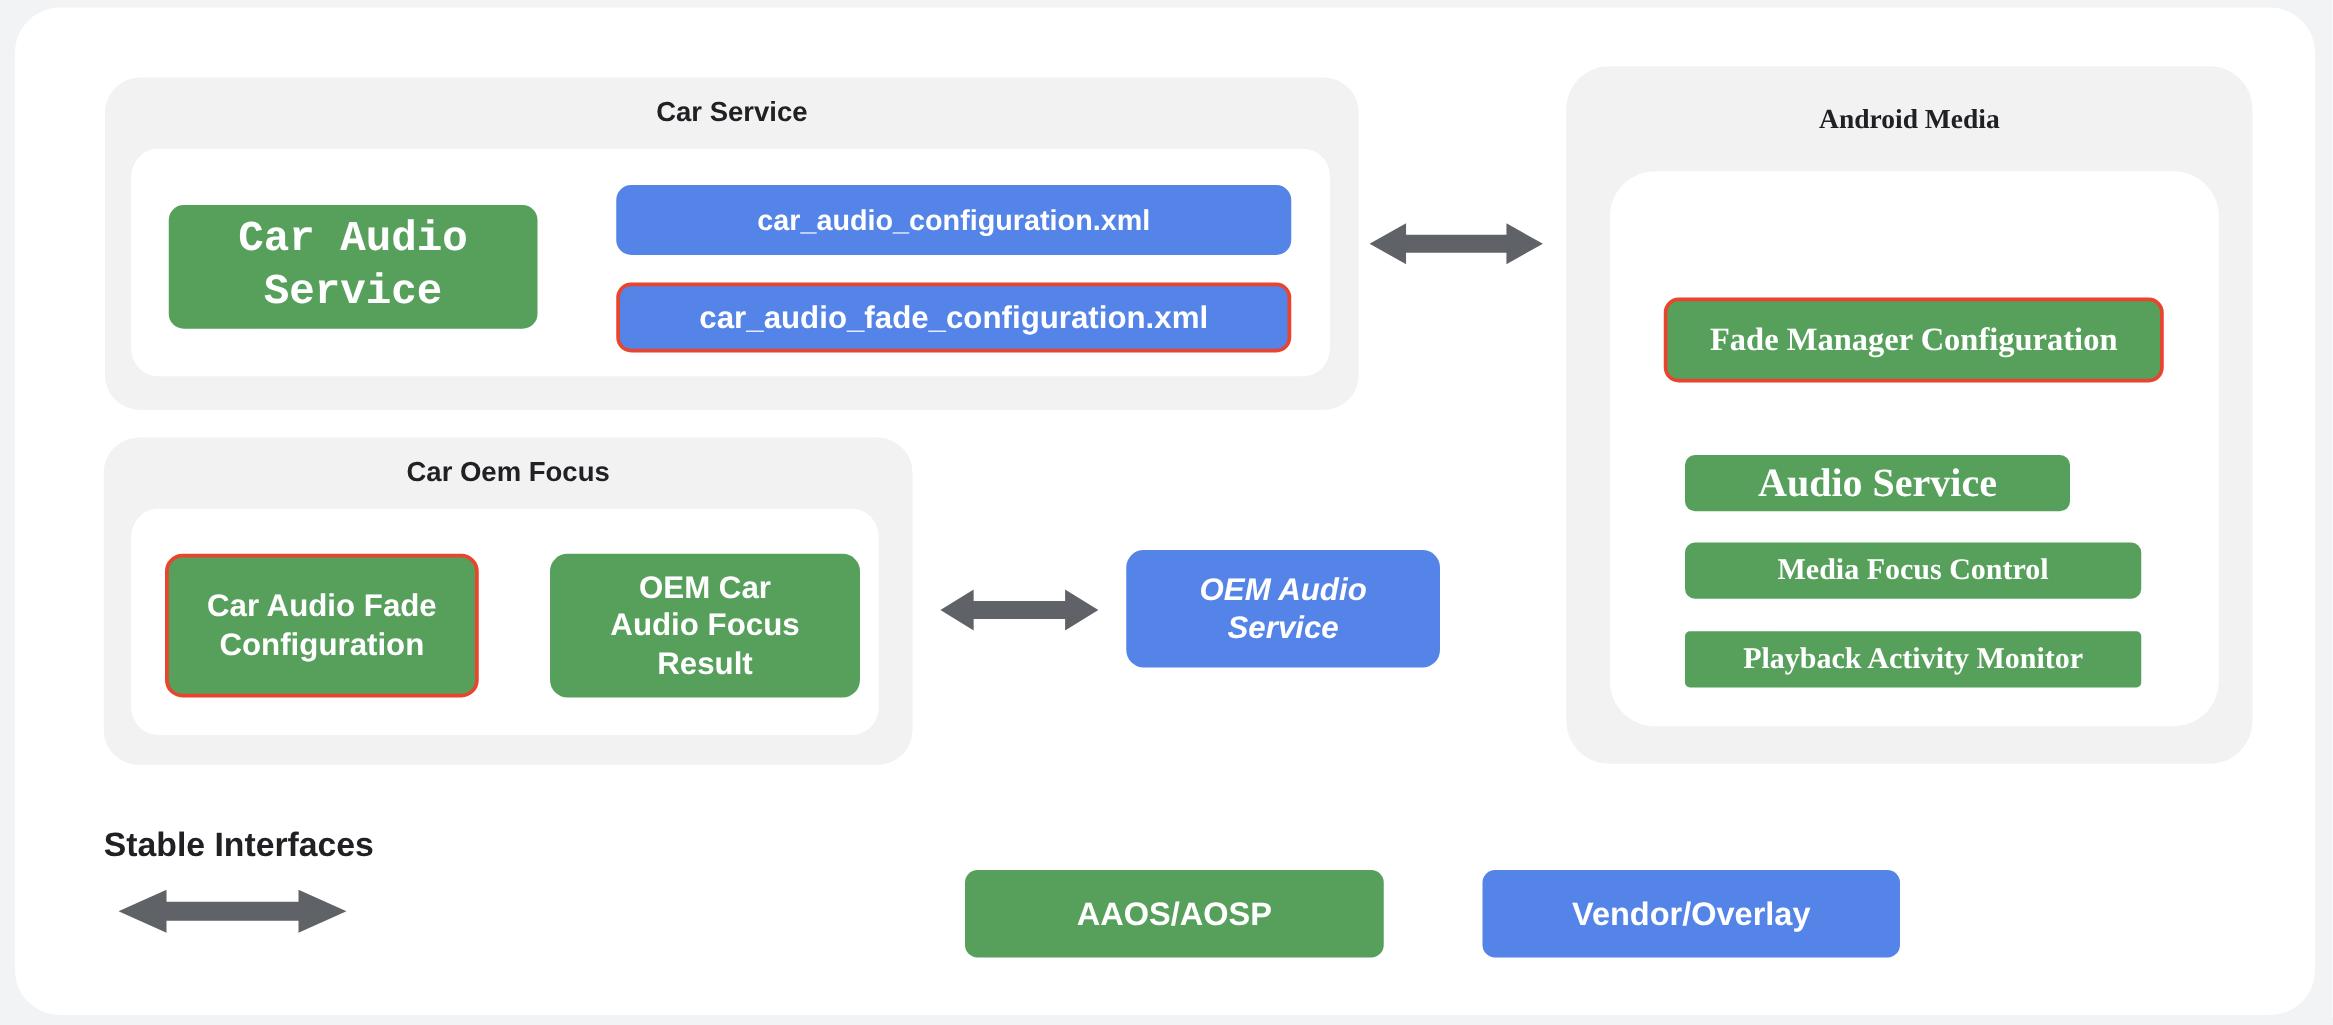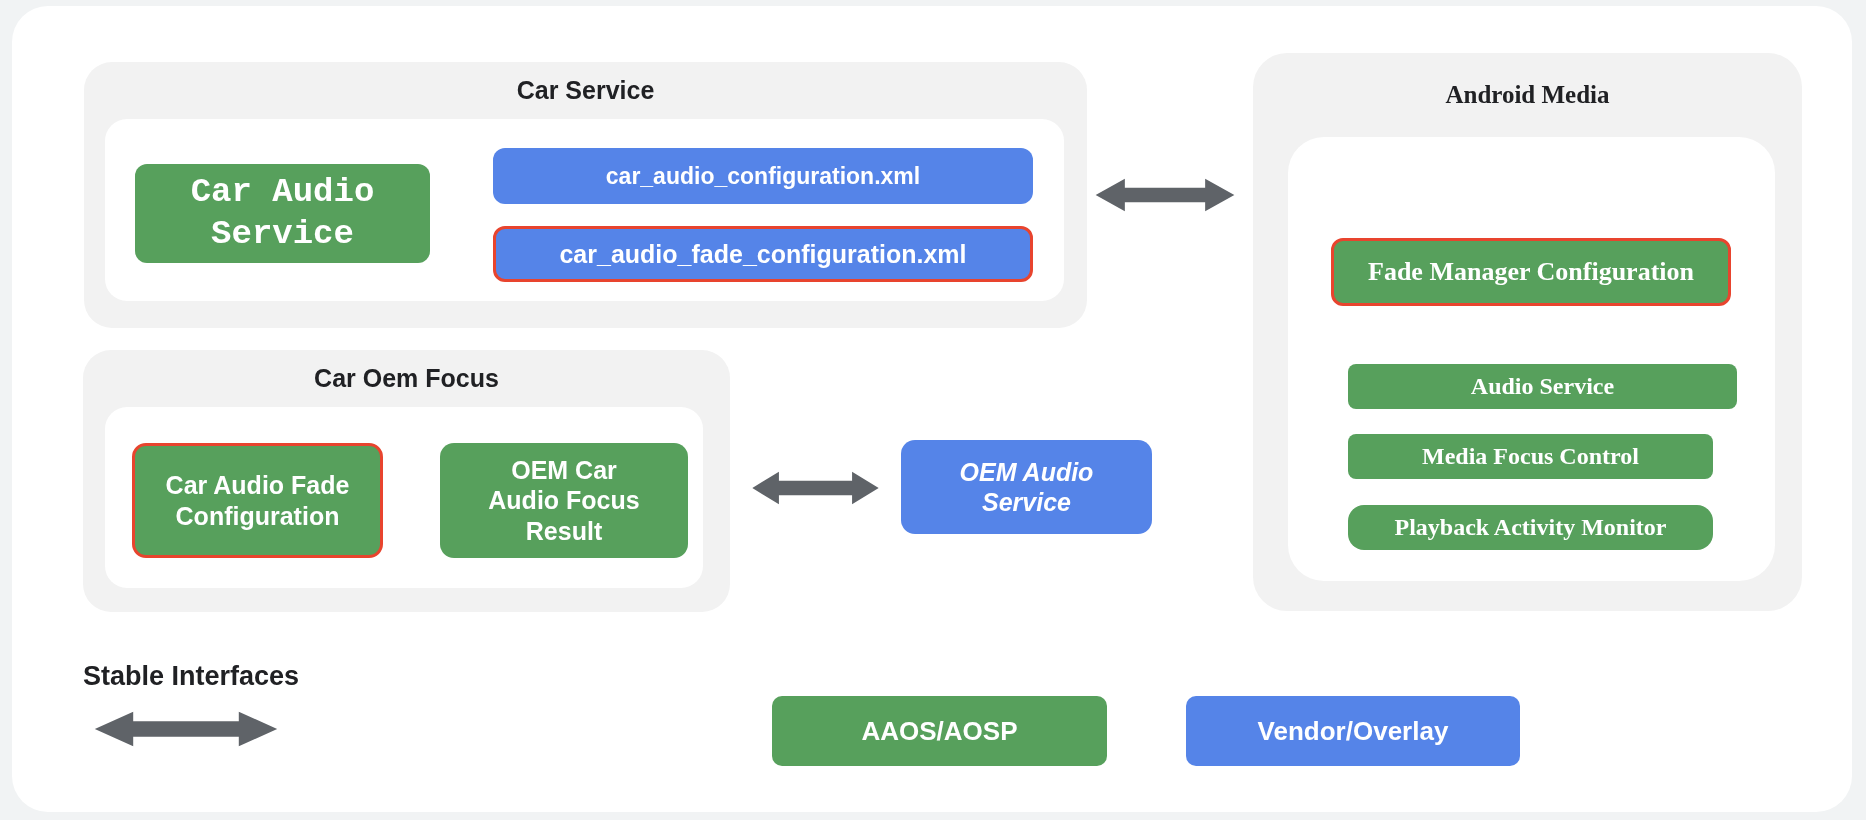--- a/index.html
+++ b/index.html
@@ -11,21 +11,21 @@
     overflow:hidden;
   }
   .canvas { position:absolute; left:0; top:0; width:1866px; height:820px; }
   .card {
     position:absolute; left:12px; top:6px; width:1840px; height:806px;
     background:#FFFFFF; border-radius:36px;
   }
   .panel { position:absolute; background:#F2F2F2; border-radius:28px; }
   .panel-title {
     position:absolute; left:0; width:100%; text-align:center;
-    font-weight:700; font-size:25px; line-height:32px; color:#202124;
+    font-weight:700; font-size:22px; line-height:32px; color:#202124;
   }
   .inner { position:absolute; background:#FFFFFF; border-radius:22px; }
   .node {
     position:absolute; display:flex; align-items:center; justify-content:center;
     text-align:center; font-weight:700; color:#FFFFFF; line-height:1.22;
   }
   .green { background:#57A05C; }
   .blue  { background:#5584E8; }
   .red-border { border:3px solid #E8442E; }
   .arrow { position:absolute; }
@@ -39,23 +39,23 @@
   .n-cas  { left:30px;  top:45px;  width:295px; height:99px; border-radius:12px; font-size:34px;font-family:Liberation Mono, monospace; }
   .n-xml1 { left:388px; top:29px;  width:540px; height:56px; border-radius:12px; font-size:23px; }
   .n-xml2 { left:388px; top:107px; width:540px; height:56px; border-radius:12px; font-size:25px; }
 
   
   .p-android { left:1241px; top:47px; width:549px; height:558px; border-radius:34px;font-family:Liberation Serif, serif; }
   .p-android .panel-title { top:26px; }
   .am-inner { left:35px; top:84px; width:487px; height:444px; border-radius:36px; }
   .n-amp { left:44px; top:17px;  width:398px; height:64px; border-radius:10px; font-size:26px; }
   .n-fmc { left:43px; top:101px; width:400px; height:68px; border-radius:12px; font-size:26px; }
-  .n-as  { left:60px; top:227px; width:389px; height:45px; border-radius:8px;  font-size:24px; }
+  .n-as  { left:60px; top:227px; width:308px; height:45px; border-radius:8px;  font-size:32px; }
   .n-mfc { left:60px; top:297px; width:365px; height:45px; border-radius:8px;  font-size:24px; }
-  .n-pam { left:60px; top:368px; width:365px; height:45px; border-radius:16px;  font-size:24px; }
+  .n-pam { left:60px; top:368px; width:365px; height:45px; border-radius:4px;  font-size:24px; }
 
   
   .p-oem-focus { left:71px; top:344px; width:647px; height:262px; }
   .p-oem-focus .panel-title { top:12px; }
   .of-inner { left:22px; top:57px; width:598px; height:181px; }
   .n-cafc  { left:27px;  top:36px; width:251px; height:115px; border-radius:14px; font-size:25px; padding:0 18px; }
   .n-ocafr { left:335px; top:36px; width:248px; height:115px; border-radius:14px; font-size:25px; padding:0 42px; }
 
   
   .n-oas { left:889px; top:434px; width:251px; height:94px; border-radius:14px; font-size:25px; padding:0 42px;font-style:italic; }

